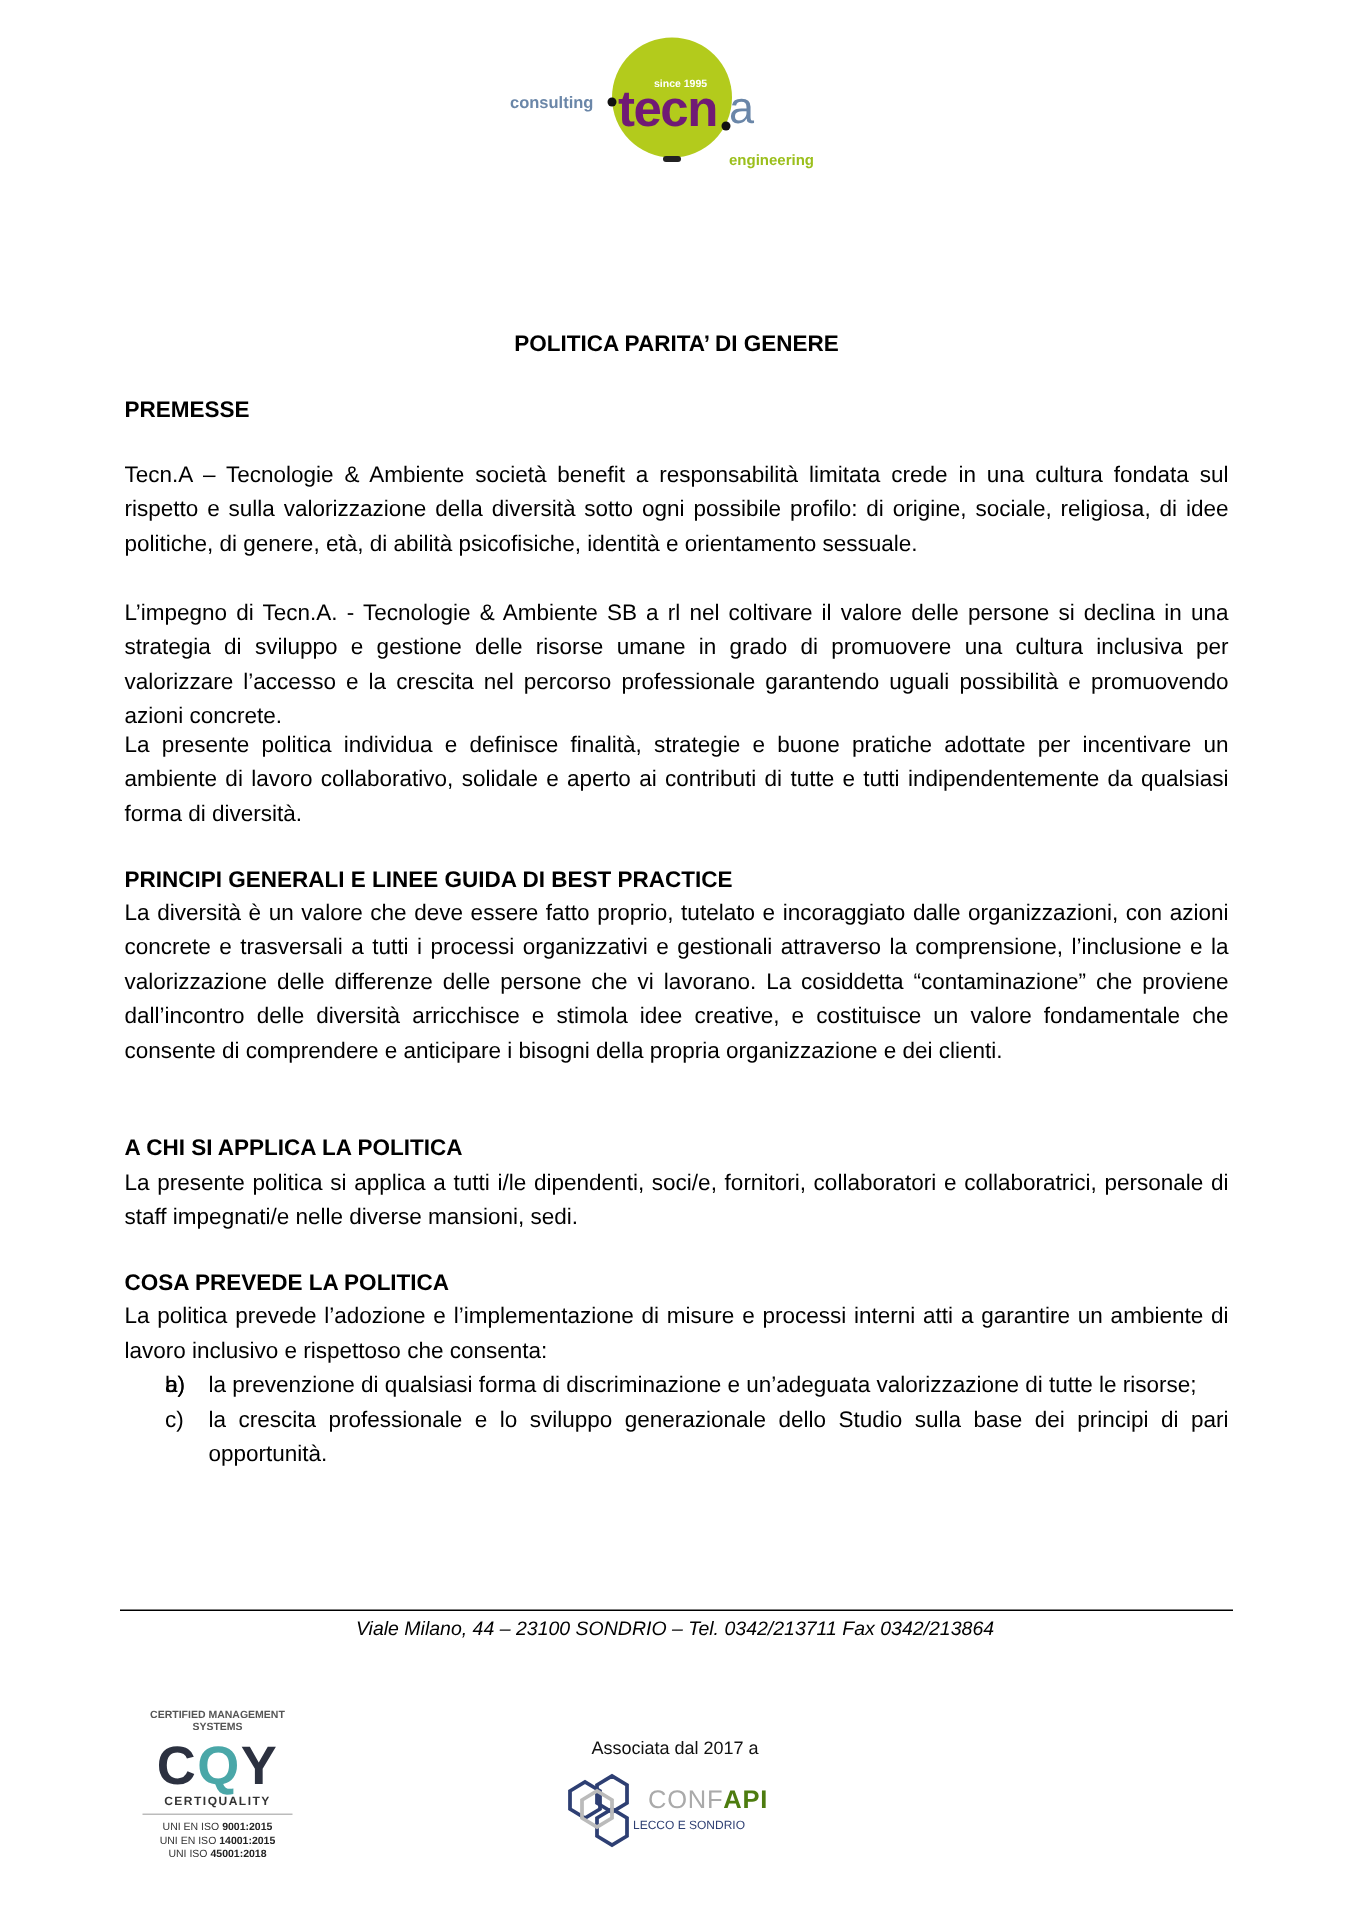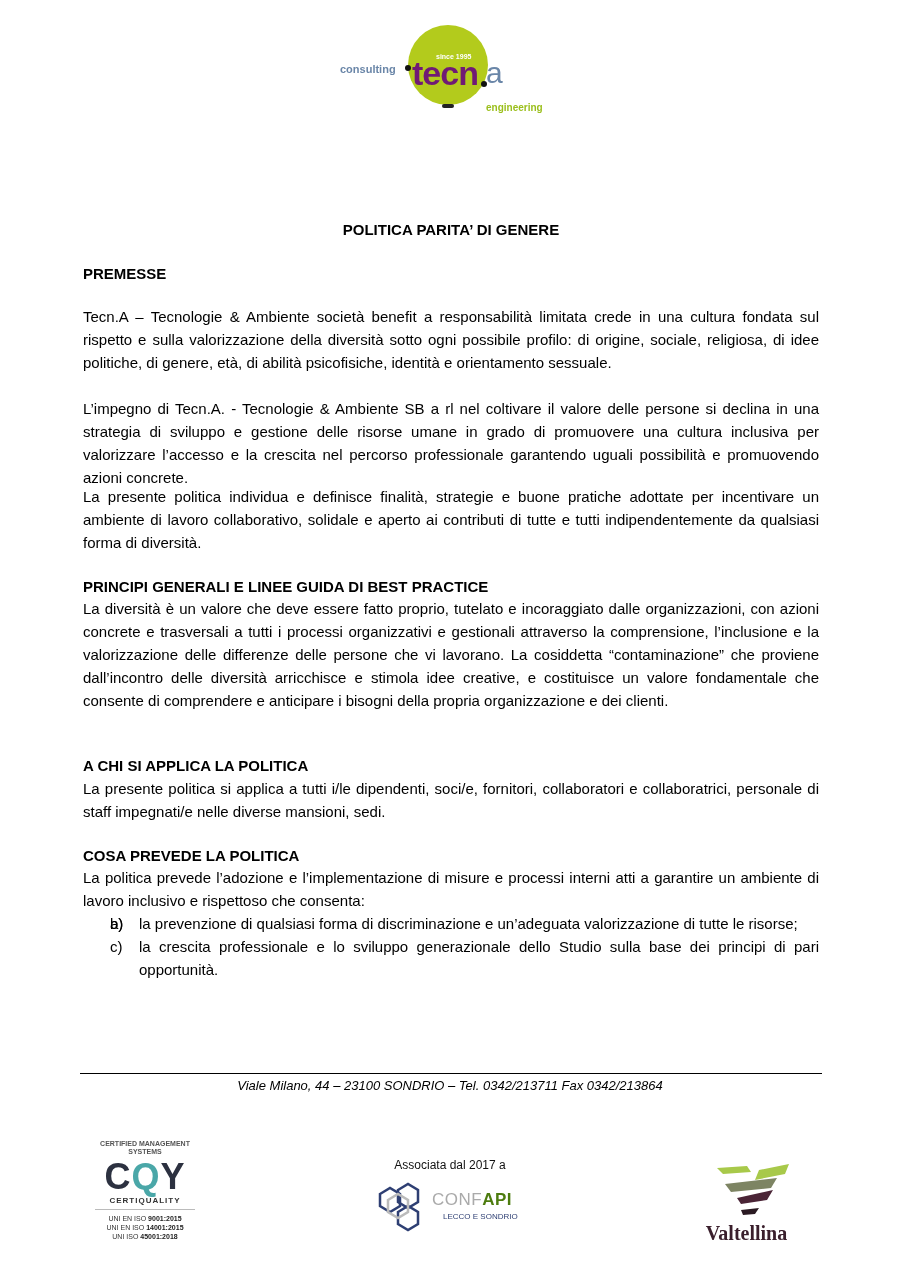--- a/index.html
+++ b/index.html
@@ -44,21 +44,21 @@
   .cqy .brand { font-size: 8px; font-weight: bold; color: #333; letter-spacing: 1px; }
   .cqy .sep { width: 100px; height: 1px; background: #bbb; margin: 4px auto 4px auto; }
   .cqy .iso { font-size: 7px; color: #333; line-height: 9px; }
   .cqy .iso b { color: #222; }
 
   .confapi { position: absolute; left: 360px; top: 1158px; width: 180px; height: 80px; }
   .confapi .assoc { position: absolute; left: 0; top: 0; width: 180px; text-align: center; font-size: 12px; color: #111; }
   .confapi svg { position: absolute; left: 6px; top: 22px; }
   .confapi .name { position: absolute; left: 72px; top: 32px; font-size: 17px; color: #aaa; letter-spacing: 0.5px; }
   .confapi .name b { color: #4d7c0f; }
-  .confapi .sub { position: absolute; left: 83px; top: 54px; font-size: 8px; color: #2e3f73; }
+  .confapi .sub { position: absolute; left: 62px; top: 54px; font-size: 8px; color: #2e3f73; }
 
   .valtellina { position: absolute; left: 684px; top: 1160px; width: 125px; height: 90px; text-align: center; }
   .valtellina svg { display: block; margin: 0 auto; }
   .valtellina .word { font-family: "Liberation Serif", serif; font-weight: bold; font-size: 20px; color: #3a1f2c; margin-top: 2px; }
 </style>
 </head>
 <body>
 
 <div class="page">
 
@@ -126,24 +126,14 @@
     <svg width="66" height="56" viewBox="0 0 66 56">
       <polygon points="14,14 24,8 34,14 34,26 24,32 14,26" fill="none" stroke="#2e3f73" stroke-width="2.5"></polygon>
       <polygon points="32,4 42,-2 52,4 52,16 42,22 32,16" fill="none" stroke="#2e3f73" stroke-width="2.5" transform="translate(0,6)"></polygon>
       <polygon points="32,28 42,22 52,28 52,40 42,46 32,40" fill="none" stroke="#2e3f73" stroke-width="2.5" transform="translate(0,4)"></polygon>
       <polygon points="22,20 32,14 42,20 42,32 32,38 22,32" fill="none" stroke="#bbb" stroke-width="2.5"></polygon>
     </svg>
     <div class="name"><span>CONF</span><b>API</b></div>
     <div class="sub">LECCO E SONDRIO</div>
   </div>
 
-  <div class="valtellina">
-    <svg width="100" height="60" viewBox="0 0 100 60">
-      <polygon points="20,8 50,6 54,12 26,14" fill="#a8c94a"></polygon>
-      <polygon points="62,10 92,4 88,14 58,20" fill="#a8c94a"></polygon>
-      <polygon points="28,24 80,18 74,28 34,32" fill="#7d8463"></polygon>
-      <polygon points="40,38 76,30 70,40 44,44" fill="#4a2436"></polygon>
-      <polygon points="44,50 62,48 58,54 46,55" fill="#2a1a22"></polygon>
-    </svg>
-    <div class="word">Valtellina</div>
-  </div>
 
 </div>
 
 </body></html>

